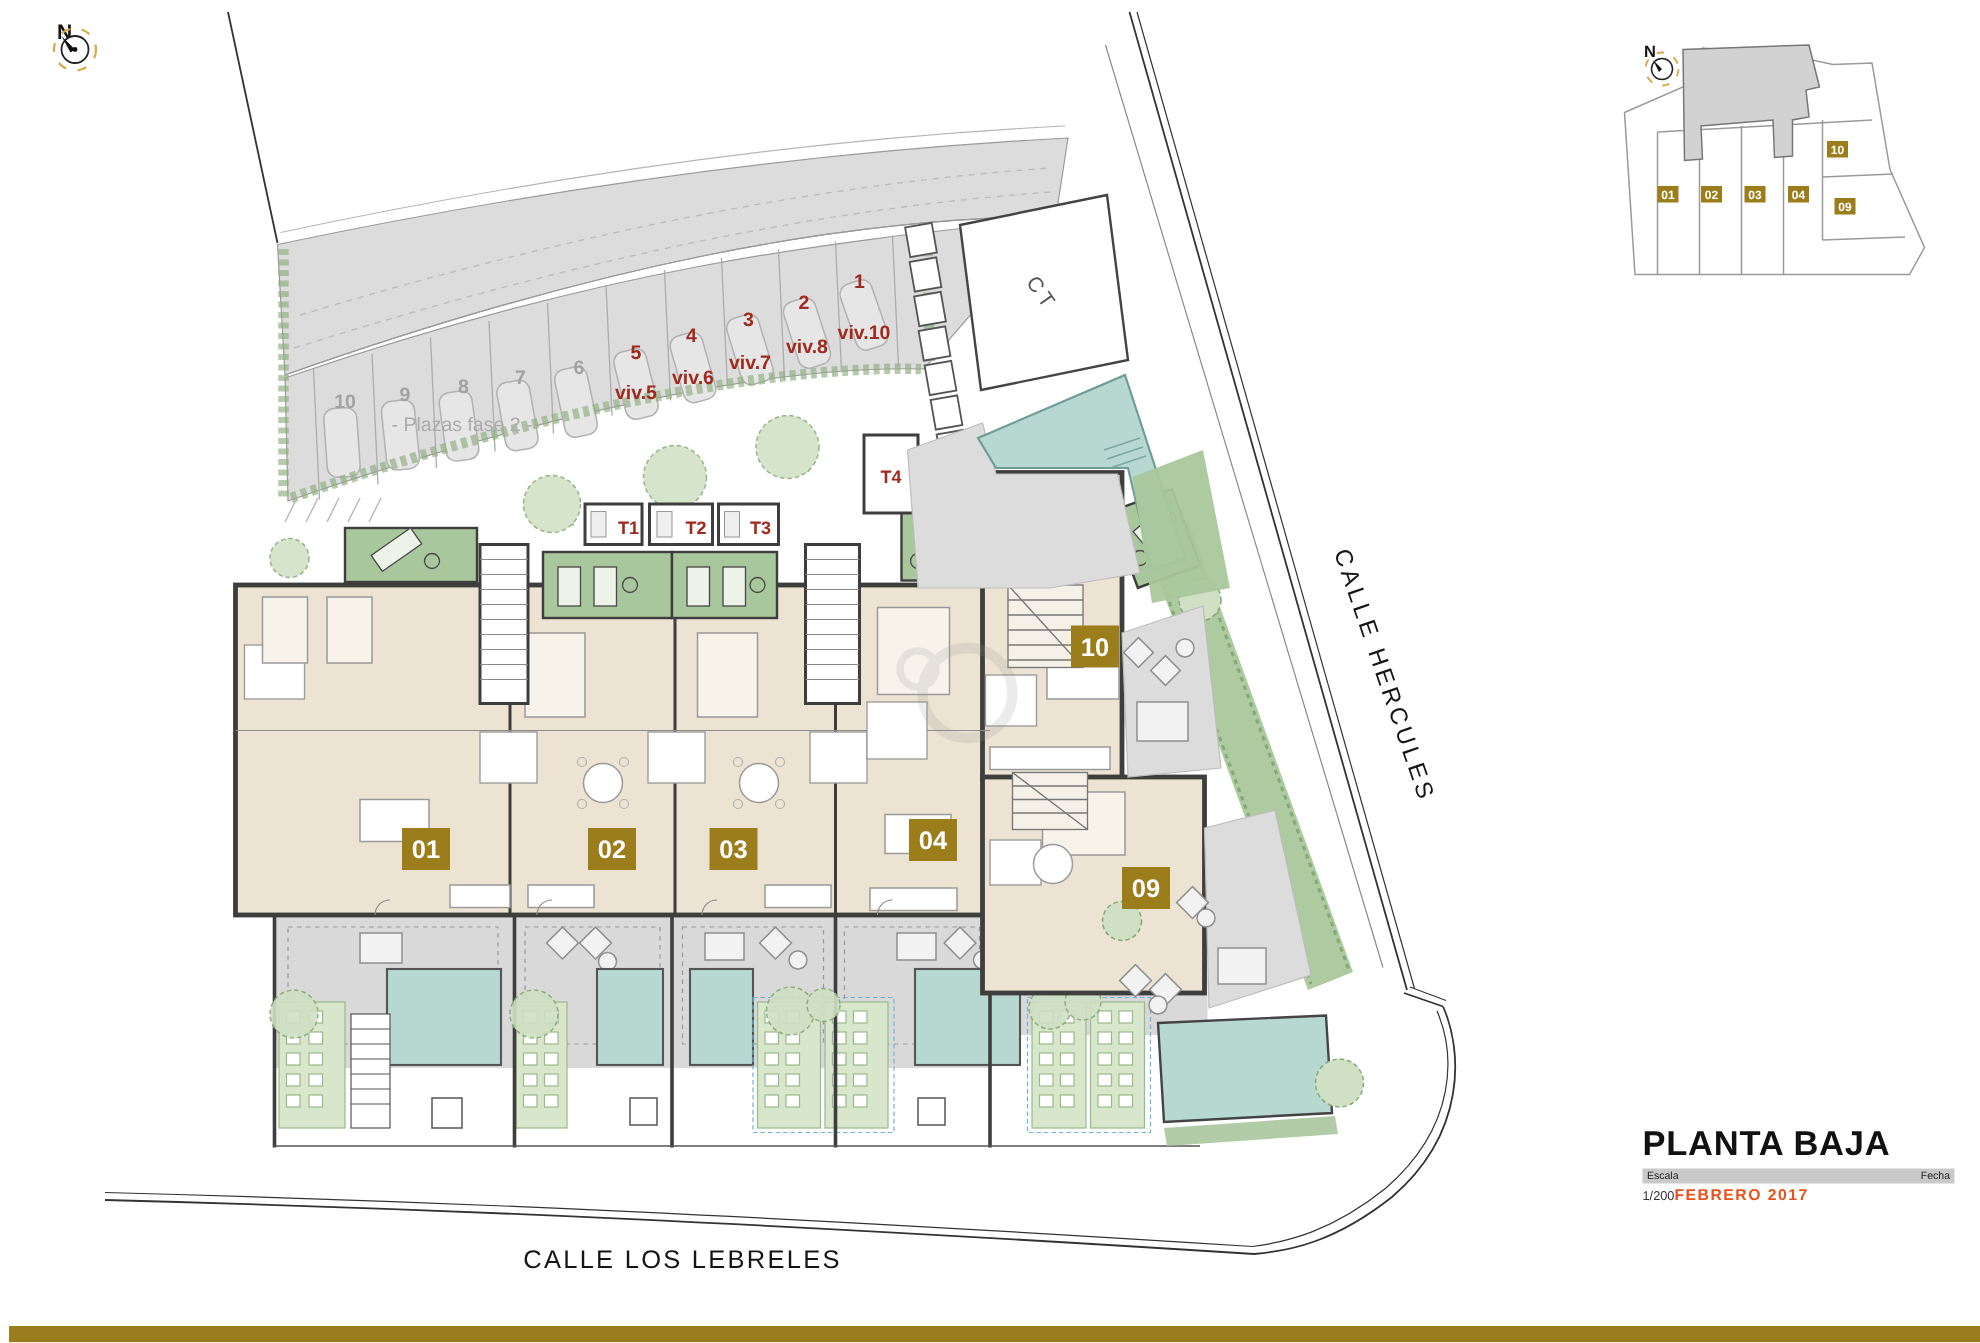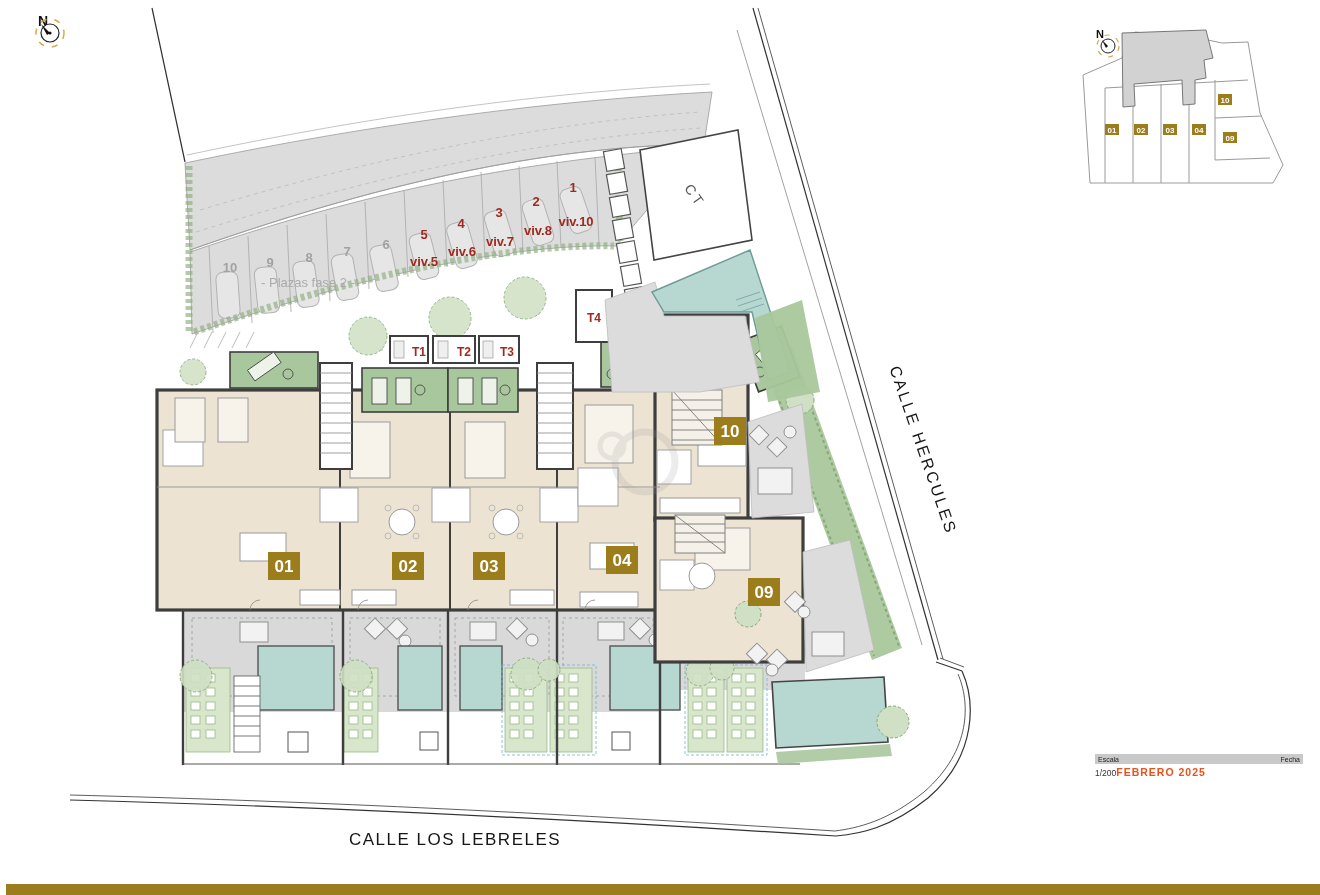--- a/index.html
+++ b/index.html
@@ -557,24 +557,25 @@
           </g>
       <g>
             <rect x="1218" y="94" width="14" height="11" fill="#9c7d1c"></rect>
             <text class="badge-txt" x="1225" y="102.5">10</text>
           </g>
     </g>
   </g>
 </svg>
 
   <div id="title-block">
+    <div class="tb-title">PLANTA BAJA</div>
     <div class="tb-bar">
       <span>Escala</span>
       <span>Fecha</span>
     </div>
     <div class="tb-row">
       <span class="tb-scale">1/200</span>
-      <span class="tb-date">FEBRERO 2025</span>
+      <span class="tb-date">FEBRERO 2017</span>
     </div>
   </div>
 
   <div id="footer-bar"></div>
 </div>
 
 </body></html>

